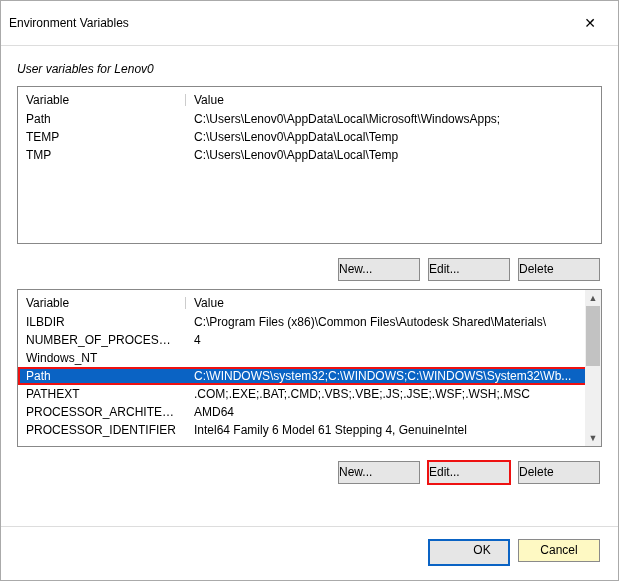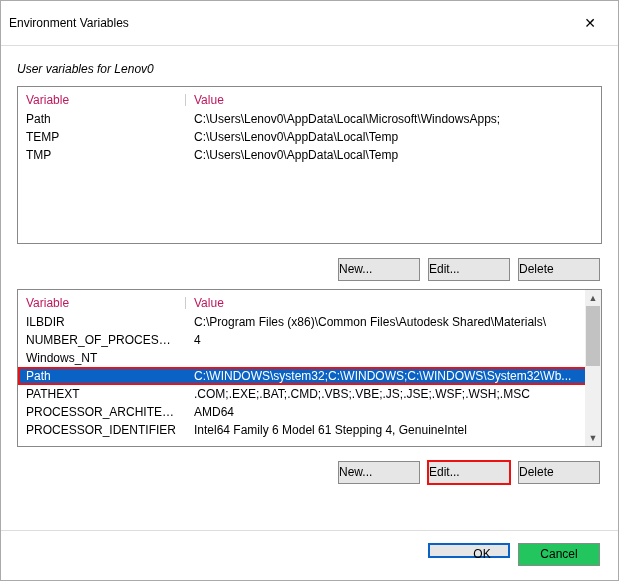--- a/index.html
+++ b/index.html
@@ -9,35 +9,35 @@
     .close-x { width: 40px; text-align: center; font-size: 14px; }
     .content { padding: 10px 16px 14px 16px; flex: 1; display: flex; flex-direction: column; gap: 8px; }
     .group-label { margin-top: 6px; margin-bottom: 2px; color: #000; font-style: italic; }
     .list-box { border: 1px solid #888; background: #fff; position: relative; overflow: hidden; }
     .user-box { height: 158px; }
     .sys-box { height: 158px; }
     .list-inner { padding: 4px 0 0 0; }
     .header-row, .row { display: flex; }
     .col-var { width: 168px; padding: 2px 8px; white-space: nowrap; overflow: hidden; text-overflow: ellipsis; }
     .col-val { flex: 1; padding: 2px 8px; white-space: nowrap; overflow: hidden; text-overflow: ellipsis; }
-    .header-row { color: #be185d; align-items: center; }
+    .header-row { color: #000000; align-items: center; }
     .header-row .col-var, .header-row .col-val { border-bottom: 1px solid transparent; position: relative; }
     .header-row .col-var::after { content:""; position:absolute; right:0; top:3px; height:12px; width:1px; background:#ccc; }
     .row-selected-grey { background: #f0f0f0; }
     .row-selected-blue { background: #0a63c4; color: #fff; }
     .row-blue-highlight { outline: 2px solid #e11; outline-offset:-2px; }
     .scrollbar { position:absolute; right:0; top:0; bottom:0; width:16px; background:#f0f0f0; }
     .scroll-thumb { position:absolute; right:1px; left:1px; background:#c2c2c2; }
     .scroll-arrow { position:absolute; left:0; right:0; height:16px; display:flex; align-items:center; justify-content:center; font-size:9px; color:#555; }
     .btn-row { display:flex; justify-content:flex-end; gap:8px; padding:6px 2px 0 0; }
     .btn { width:82px; height:23px; border:1px solid #8a8a8a; background:#e6e6e6; text-align:left; line-height:21px; cursor:default; }
     .btn-highlight { outline:2px solid #e11; outline-offset:-1px; }
     .footer { border-top:1px solid #ddd; padding:12px 18px 14px 0; display:flex; justify-content:flex-end; gap:8px; }
-    .btn-ok { width:82px; height:15px; border:2px solid #0a63c4; background:#e6e6e6; text-align:center; line-height:19px;padding-left:26px; }
-    .btn-cancel { width:82px; height:23px; border:1px solid #8a8a8a; background:#22c55e; text-align:center; line-height:21px; }
+    .btn-ok { width:82px; height:27px; border:2px solid #0a63c4; background:#e6e6e6; text-align:center; line-height:19px;padding-left:26px; }
+    .btn-cancel { width:82px; height:23px; border:1px solid #8a8a8a; background:#fef9c3; text-align:center; line-height:21px; }
   </style>
 </head>
 <body>
 
 <div class="titlebar">
   <span class="titlebar-title">Environment Variables</span>
   <span class="close-x">✕</span>
 </div>
 
 <div class="content">

